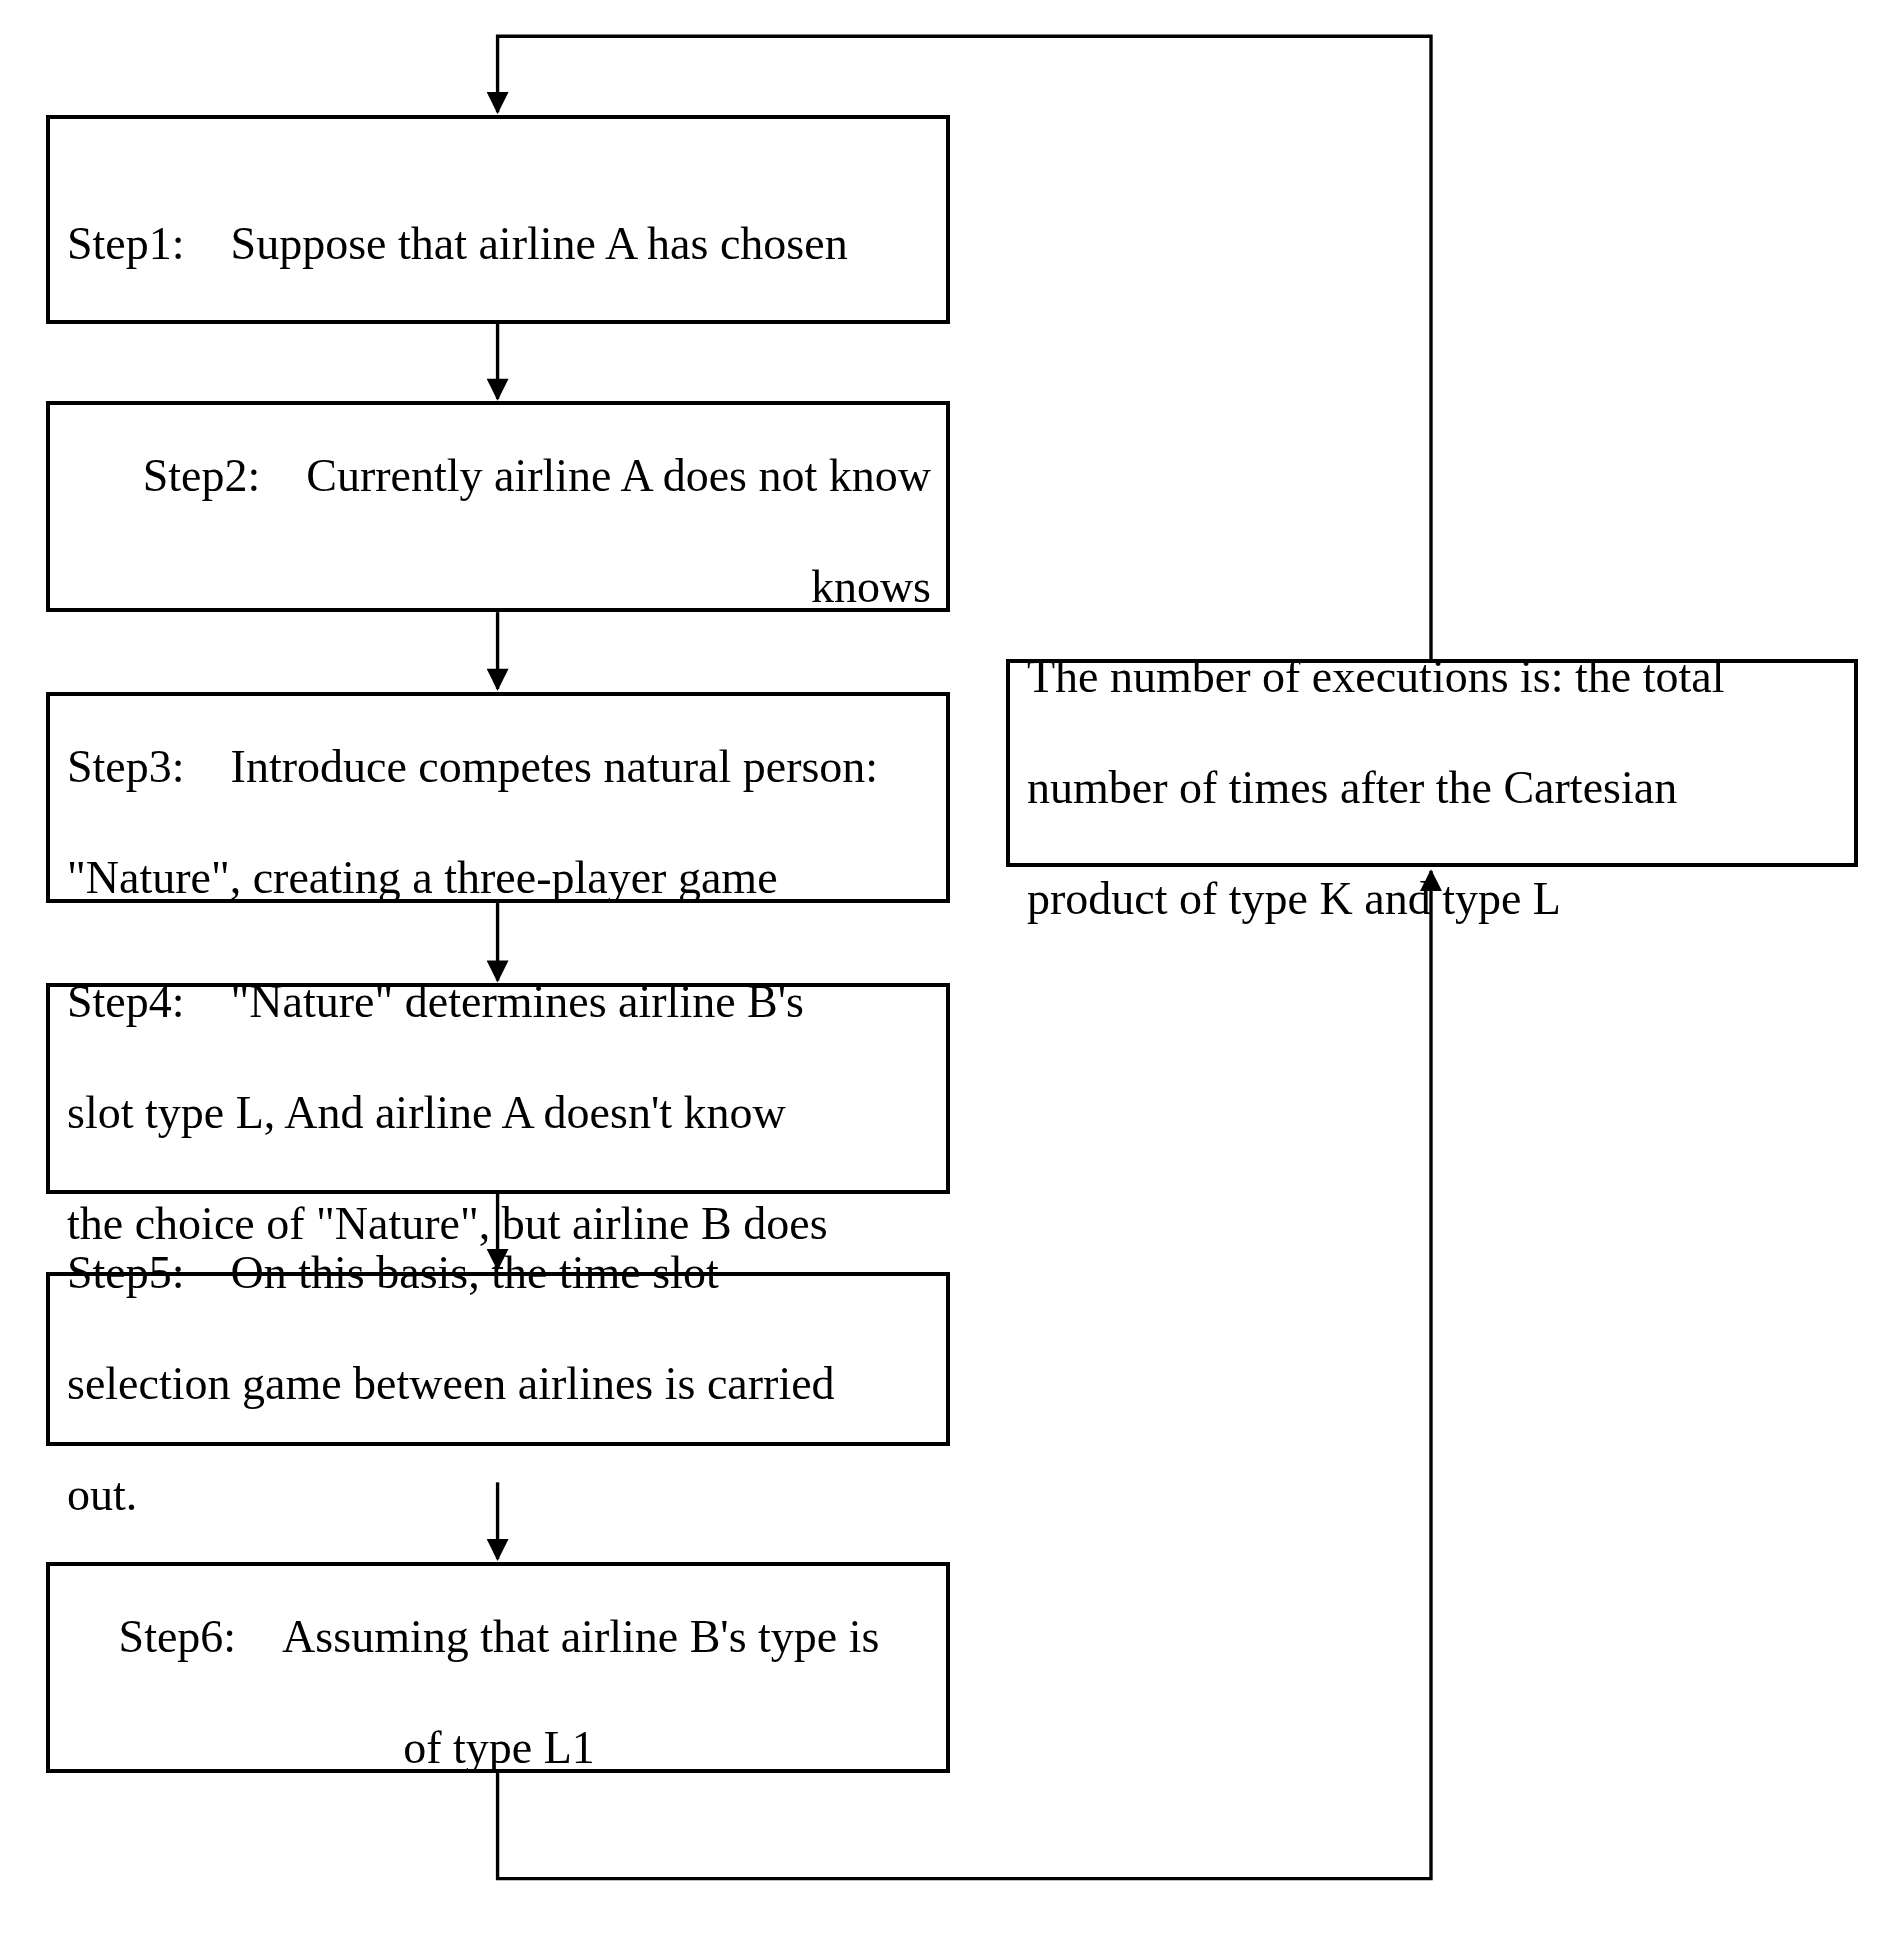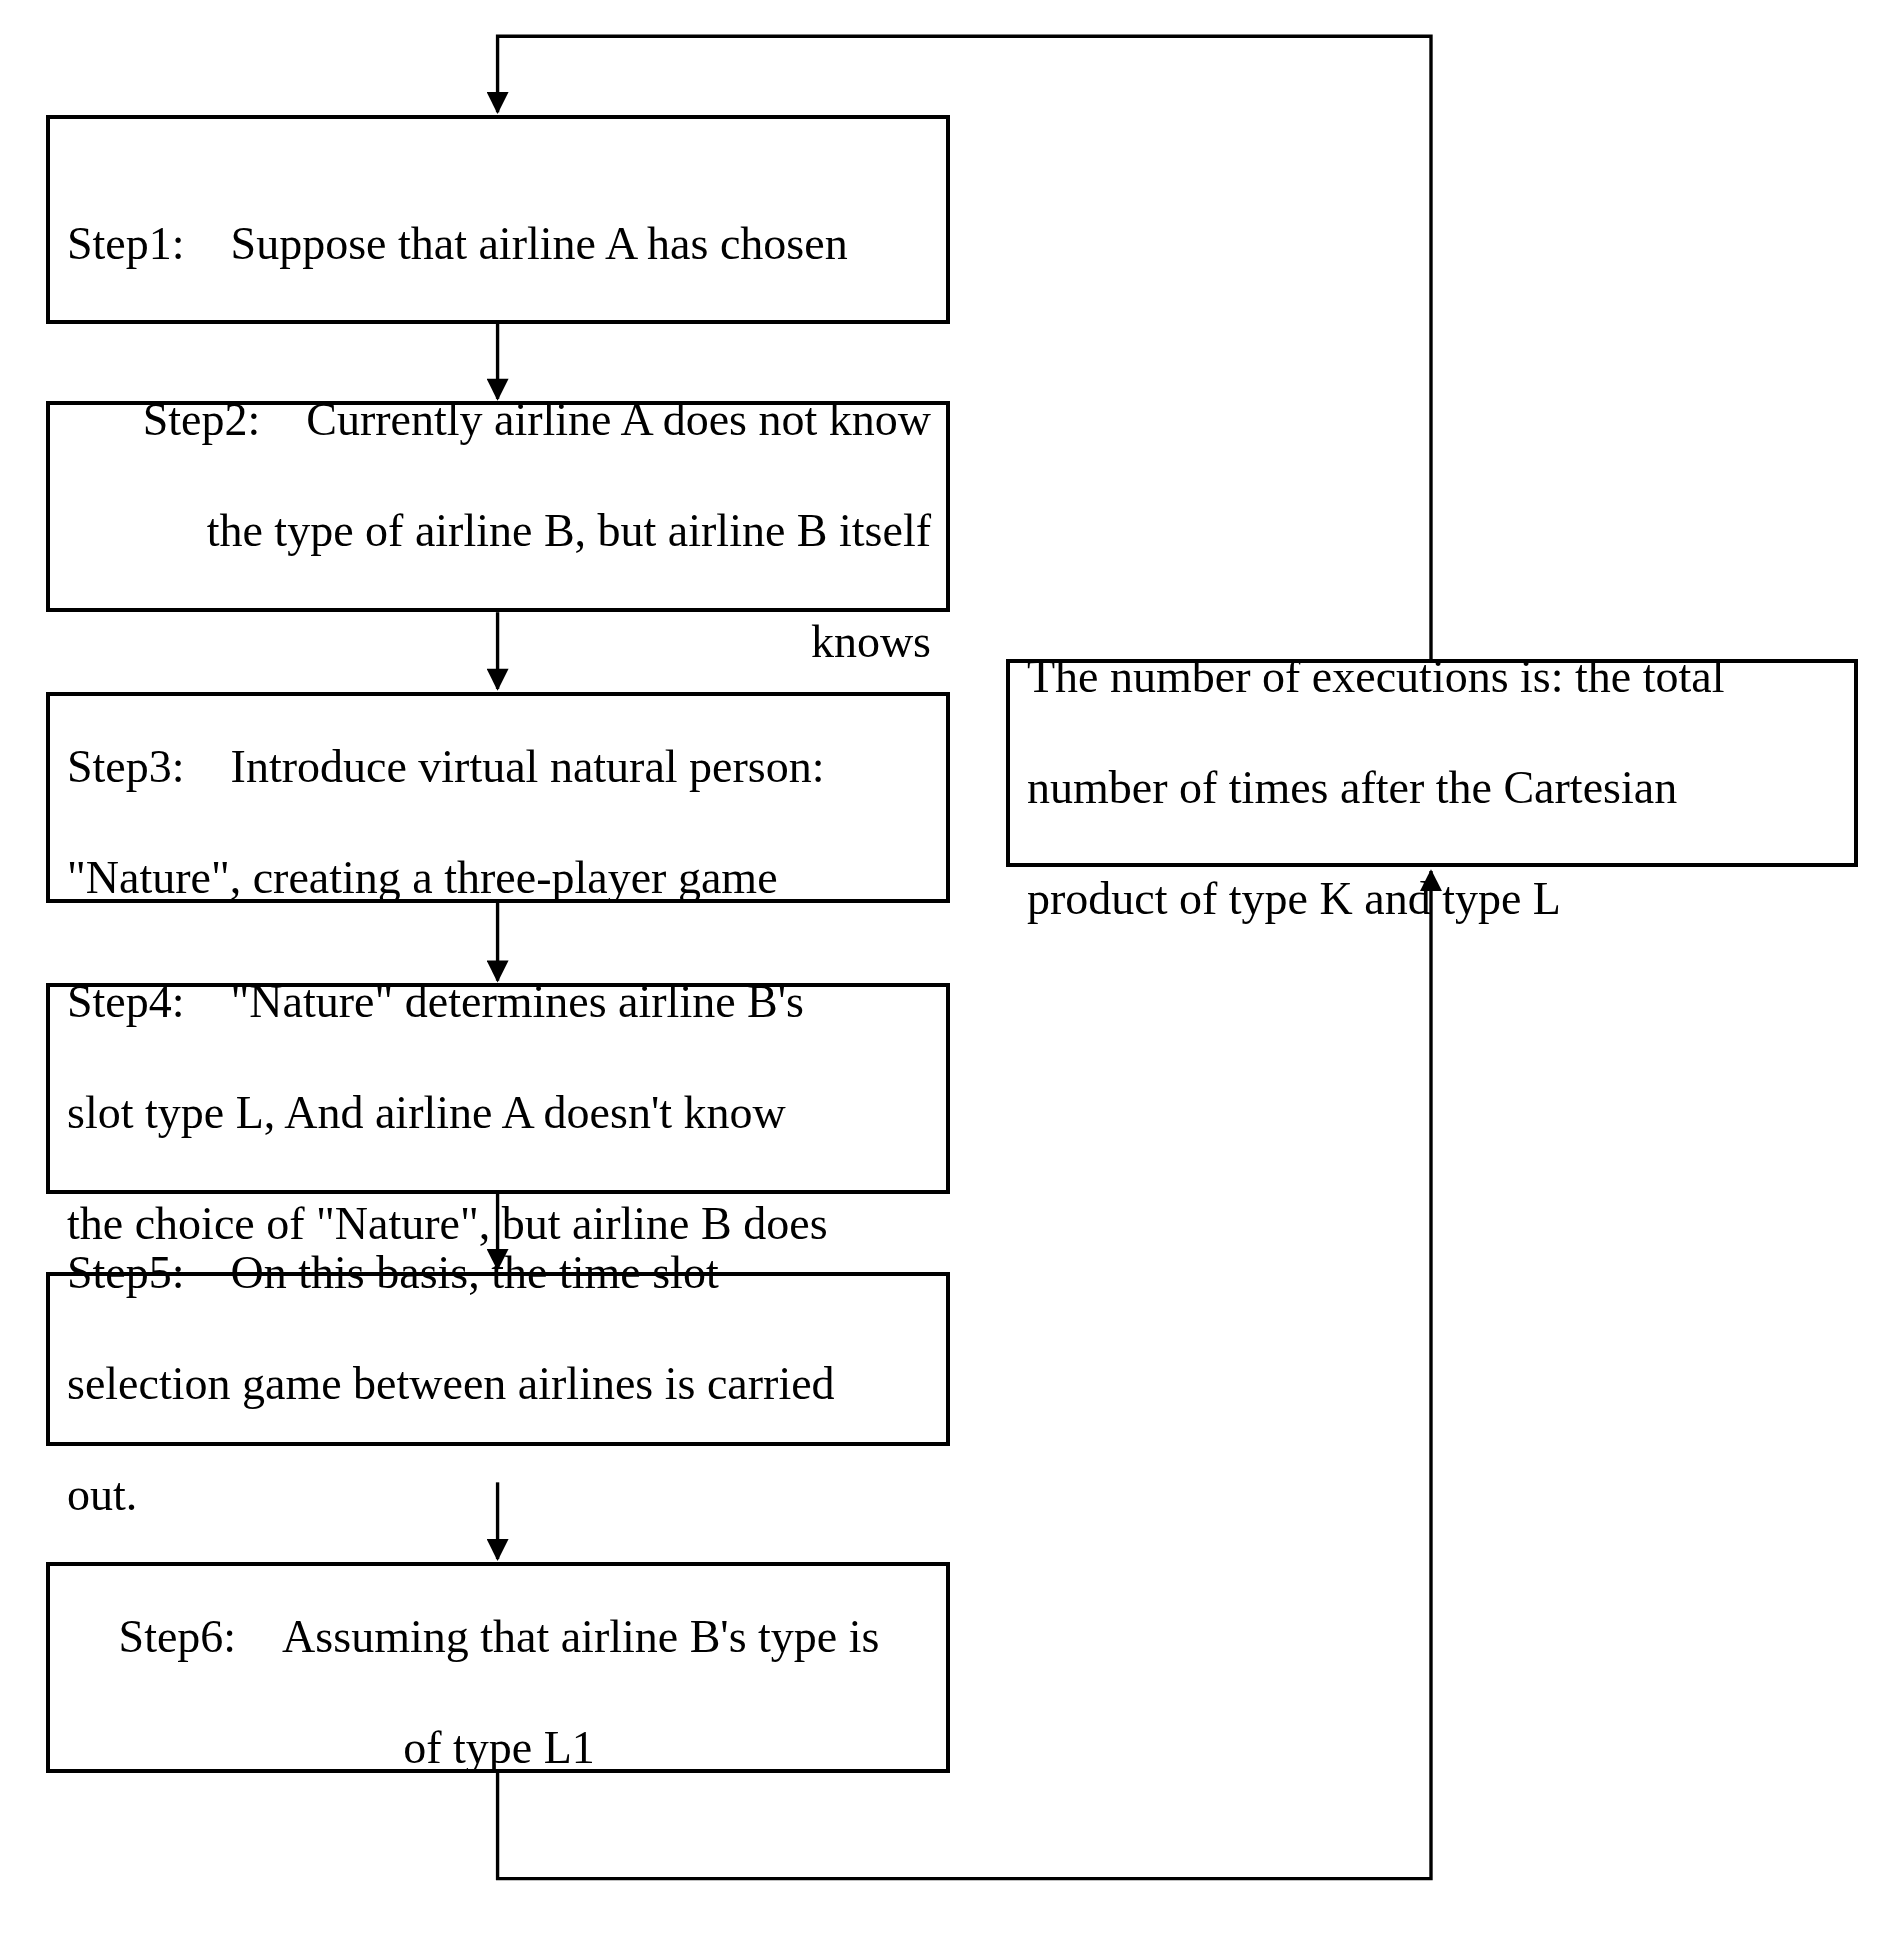--- a/index.html
+++ b/index.html
@@ -82,26 +82,25 @@
 
     <path d="M1697,782 L1697,43 L590,43 L590,133" marker-end="url(#arrowhead)"></path>
   </svg>
 
   <div class="flow-box step-box b1">
     <div class="line">Step1: Suppose that airline A has chosen</div>
   </div>
 
   <div class="flow-box step-box b2">
     <div class="line">Step2: Currently airline A does not know</div>
-    <div class="line">the type of airline B, but airline B itself</div>
     <div class="line">knows</div>
   </div>
 
   <div class="flow-box step-box b3">
-    <div class="line">Step3: Introduce virtual natural person:</div>
+    <div class="line">Step3: Introduce competes natural person:</div>
     <div class="line">"Nature", creating a three-player game</div>
   </div>
 
   <div class="flow-box step-box b4">
     <div class="line">Step4: "Nature" determines airline B's</div>
     <div class="line">slot type L, And airline A doesn't know</div>
     <div class="line">the choice of "Nature", but airline B does</div>
   </div>
 
   <div class="flow-box step-box b5">

